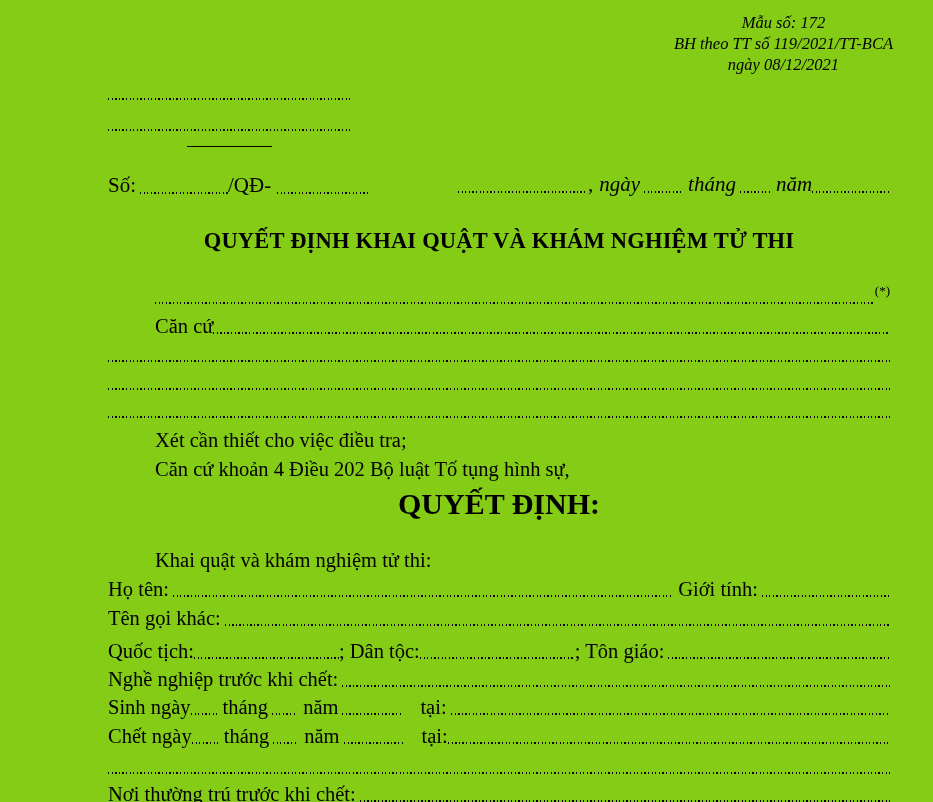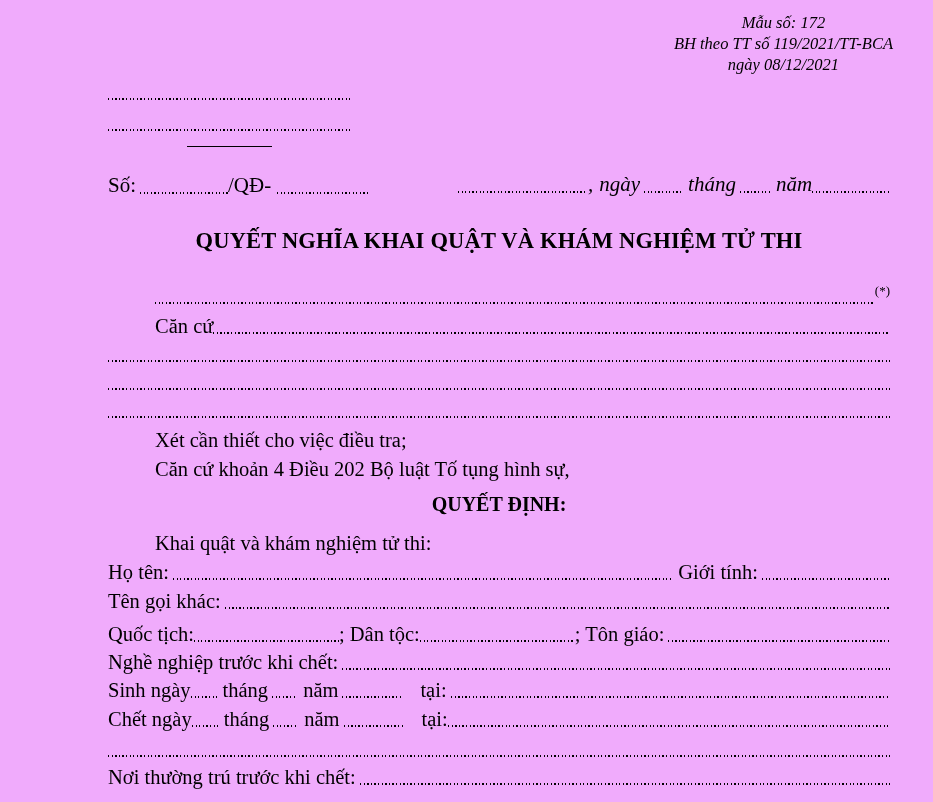--- a/index.html
+++ b/index.html
@@ -1,17 +1,17 @@
 <!DOCTYPE html>
 <html><head>
 <meta charset="utf-8">
 <style>
   html,body{margin:0;padding:0;background:#fff;}
   .page{
-    position:relative;width:933px;height:802px;background:#f0abfc;color:#000;
+    position:relative;width:933px;height:802px;background:#84cc16;color:#000;
     font-family:"Liberation Serif","DejaVu Serif",serif;overflow:hidden;
   }
   
   .form-meta{position:absolute;top:12px;right:40px;text-align:center;
     font-style:italic;font-size:16.5px;line-height:21px;}
   
   .national-header{position:absolute;top:83px;left:452px;width:430px;text-align:center;}
   .nh-country{font-weight:bold;font-size:19.5px;letter-spacing:.3px;white-space:nowrap;}
   .nh-motto{display:inline-block;font-weight:bold;font-size:21px;margin-top:2px;
     padding:0 8px 2px 8px;border-bottom:1.6px solid #000;white-space:nowrap;}
@@ -32,22 +32,22 @@
   
   .content{position:absolute;top:286px;left:108px;right:43px;font-size:20.5px;}
   .line{display:flex;align-items:flex-end;height:29px;}
   .lbl{white-space:pre;}
   .dots{flex:1 1 auto;height:2px;margin-bottom:4px;
     background:repeating-linear-gradient(to right,#000 0,#000 1.3px,transparent 1.3px,transparent 3.6px);}
   .seg{flex:0 0 auto;}
   .ind{flex:0 0 47px;}
   .sup{flex:0 0 auto;font-size:13px;margin-bottom:9px;margin-left:2px;}
   .h22{height:22px;} .h28{height:28px;} .h30{height:30px;} .h33{height:33px;text-align:right;}
-  .decision-heading{text-align:center;font-weight:bold;font-size:20px;
-    margin-top:8px;margin-bottom:6px;height:30px;line-height:30px;}
+  .decision-heading{text-align:center;font-weight:bold;font-size:30px;
+    margin-top:8px;margin-bottom:23px;height:30px;line-height:30px;}
   .ml4{margin-left:4px;margin-top:20px;} .ml6{margin-left:6px;} .gap-l{margin-left:18px;}
   .w88{flex-basis:88px;} .w92{flex-basis:92px;} .w128{flex-basis:128px;}
   .w130{flex-basis:130px;} .w40{flex-basis:40px;} .w32{flex-basis:32px;}
   .w60{flex-basis:60px;} .w145{flex-basis:145px;} .w155{flex-basis:155px;}
   .w28{flex-basis:28px;} .w25{flex-basis:25px;}
 </style>
 </head>
 <body>
 
 <div class="page">
@@ -76,21 +76,21 @@
     <span class="dots seg w130"></span>
     <span class="lbl">,</span>
     <span class="lbl ml6">ngày</span>
     <span class="dots seg w40 ml4"></span>
     <span class="lbl ml4">tháng</span>
     <span class="dots seg w32 ml4"></span>
     <span class="lbl ml4">năm</span>
     <span class="dots"></span>
   </div>
 
-  <div class="doc-title">QUYẾT NGHĨA KHAI QUẬT VÀ KHÁM NGHIỆM TỬ THI</div>
+  <div class="doc-title">QUYẾT ĐỊNH KHAI QUẬT VÀ KHÁM NGHIỆM TỬ THI</div>
 
   <div class="content">
 
     <div class="line h22">
       <span class="ind"></span>
       <span class="dots"></span>
       <span class="sup">(*)</span>
     </div>
 
     <div class="line h30">

